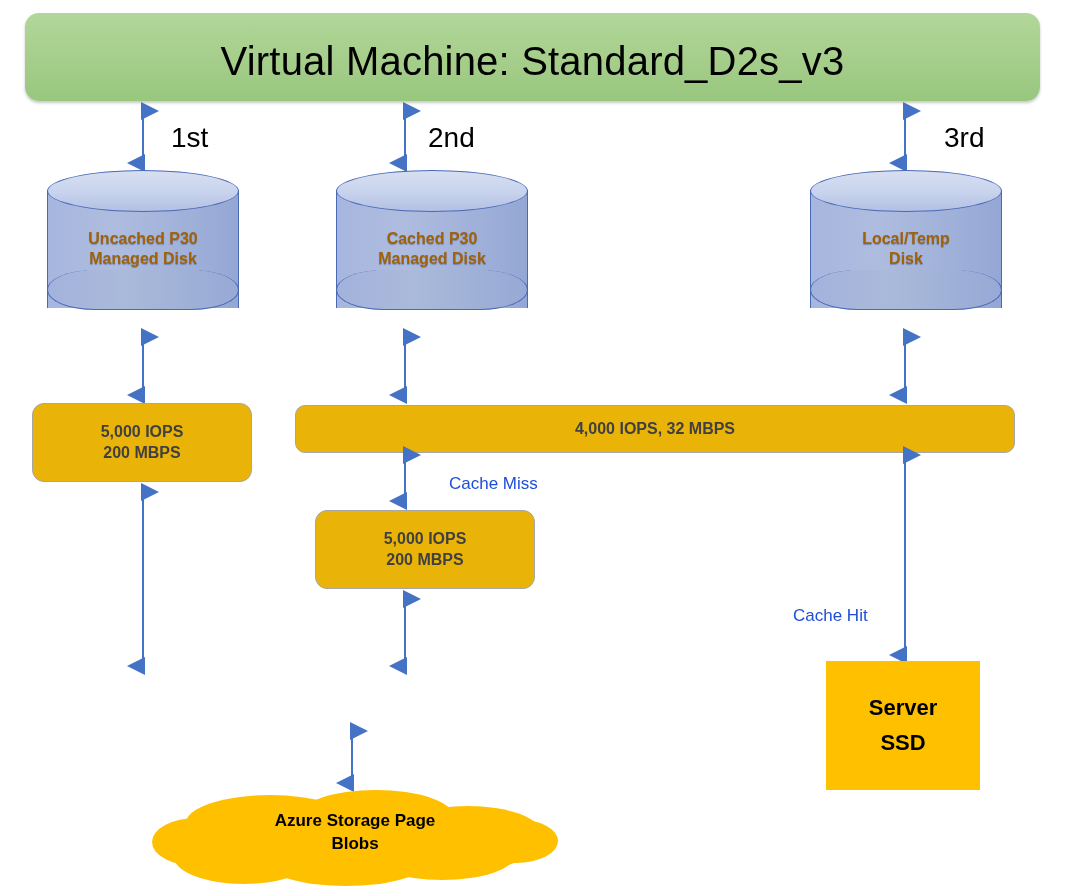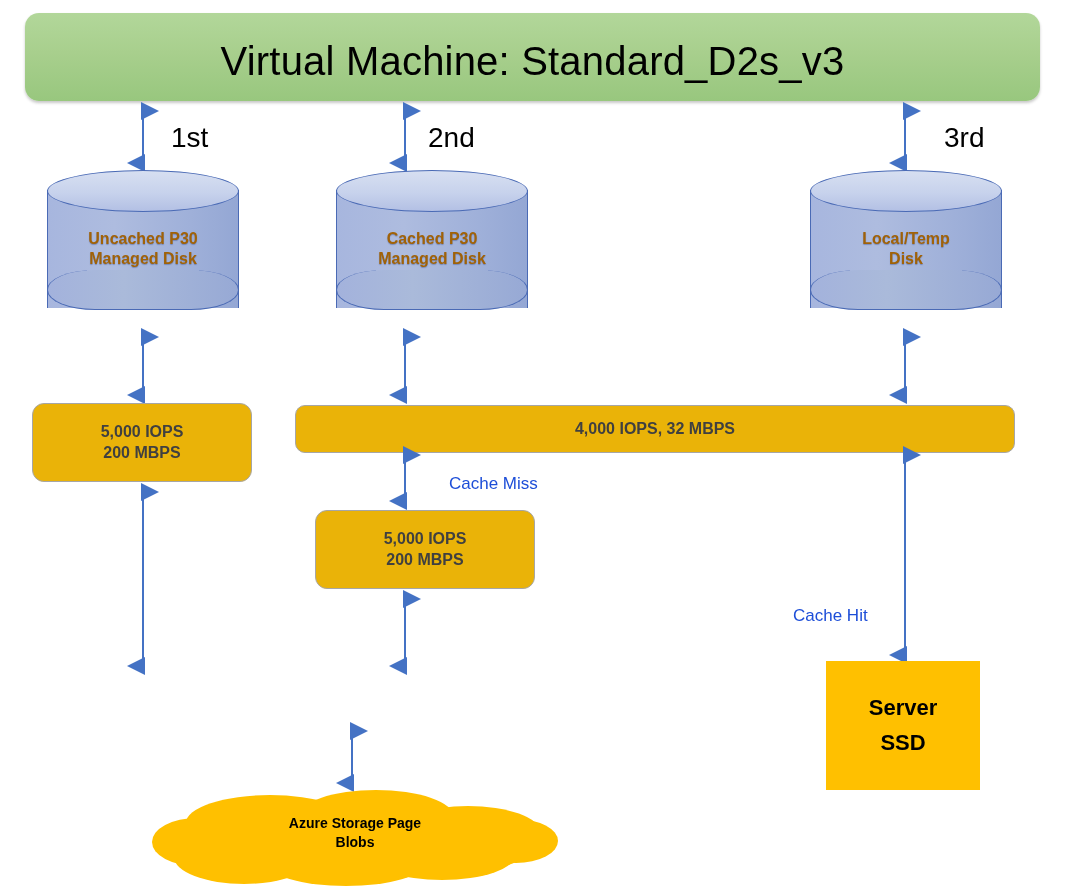--- a/index.html
+++ b/index.html
@@ -164,21 +164,21 @@
     position: absolute;
     left: 0;
     top: 0;
     width: 410px;
     height: 103px;
     display: flex;
     flex-direction: column;
     align-items: center;
     justify-content: center;
     color: #000000;
-    font-size: 14px;
+    font-size: 17px;
     font-weight: bold;
     line-height: 1.35;
     text-align: center;
     padding-bottom: 4px;
     box-sizing: border-box;
   }
 
   
   .arrow-svg {
     position: absolute;

